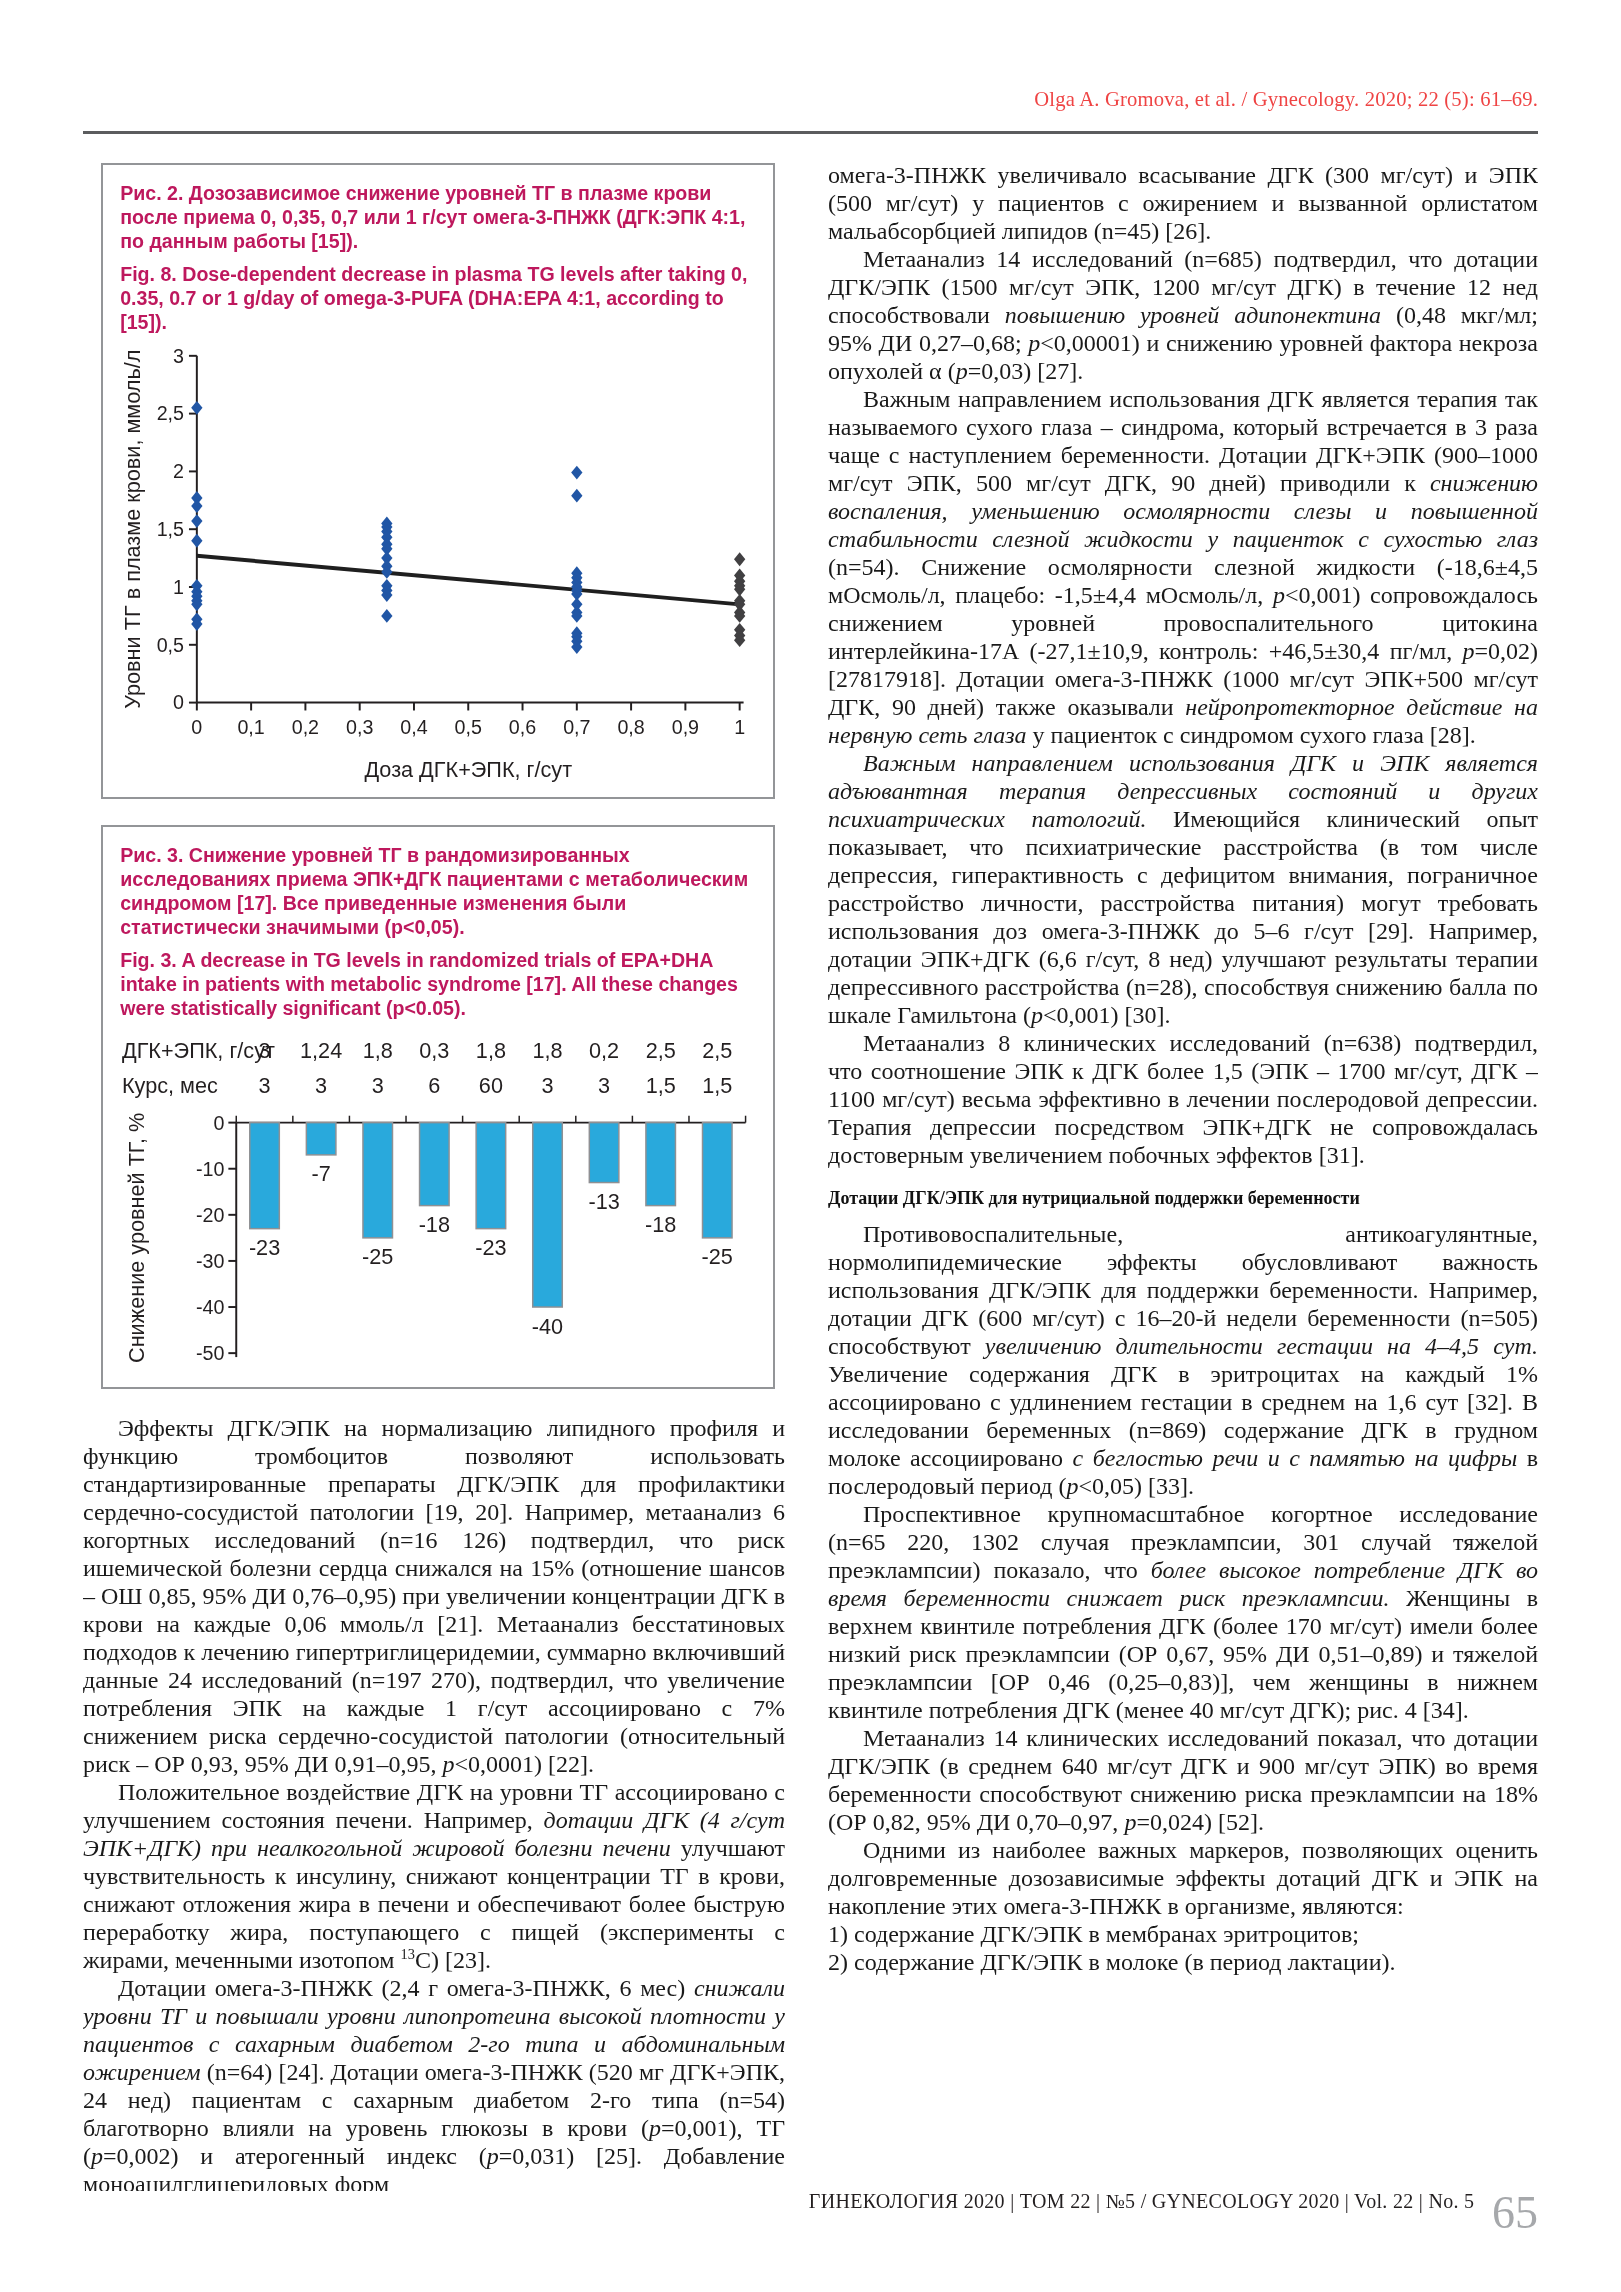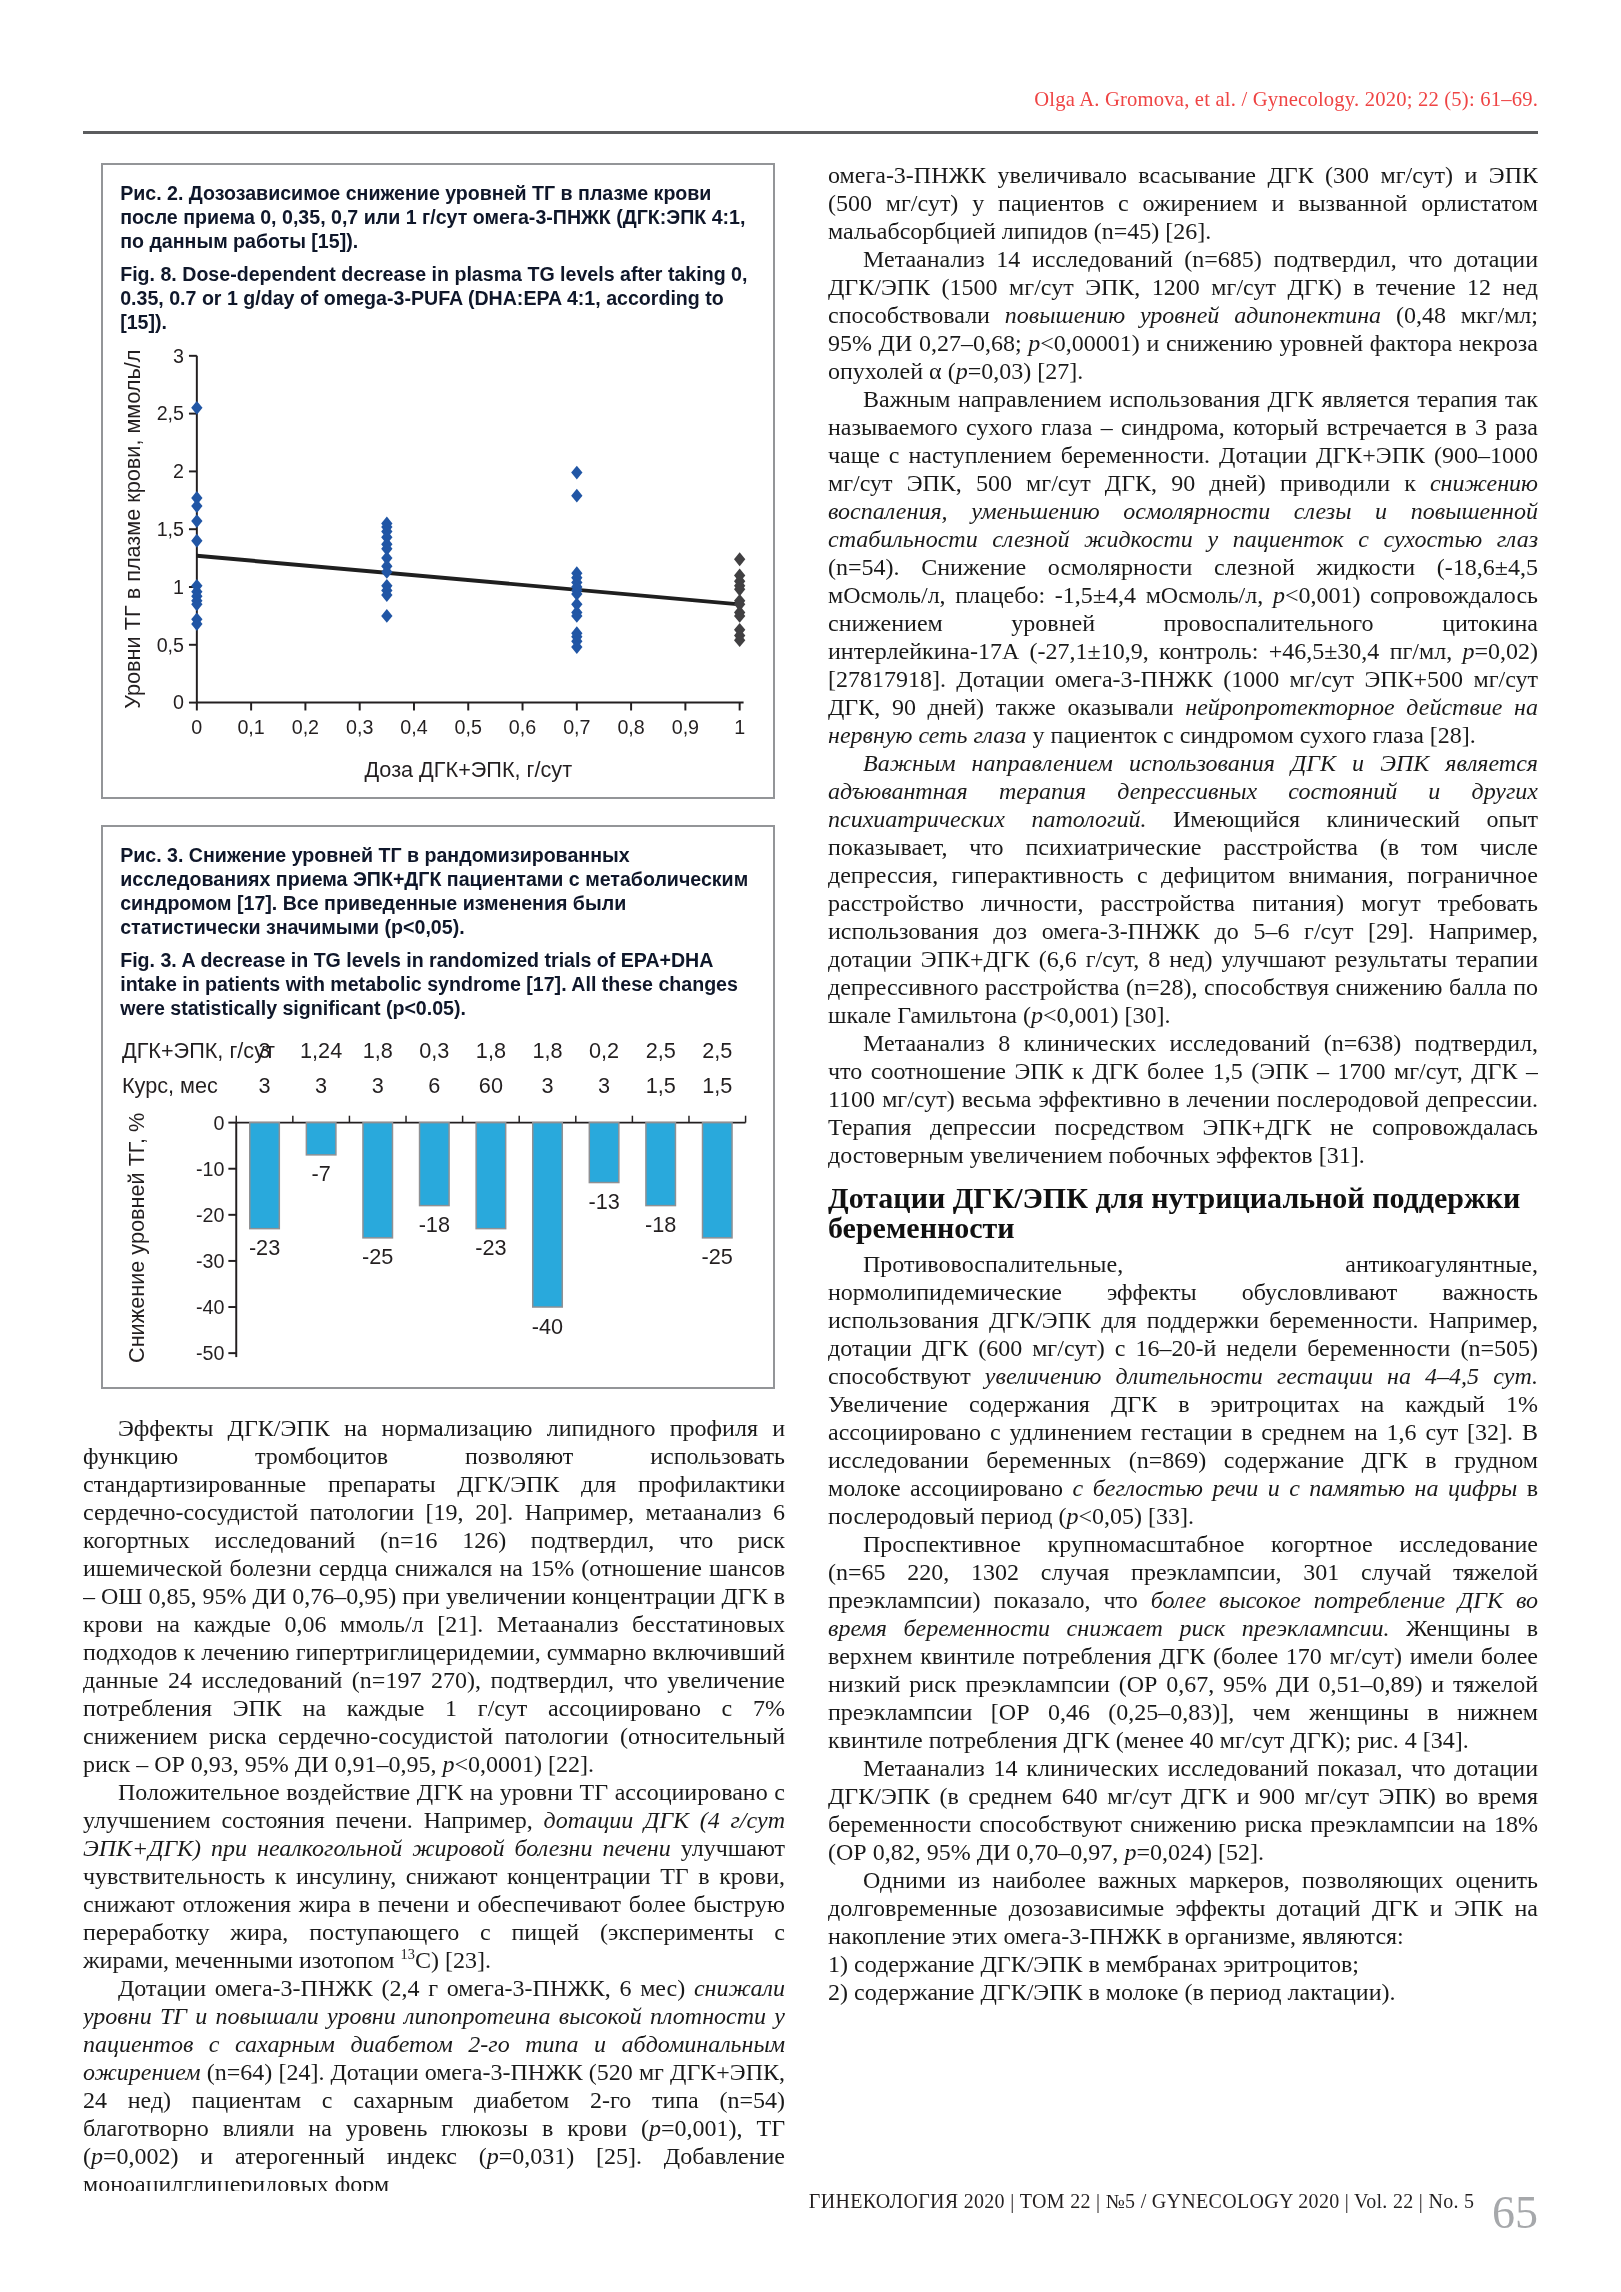--- a/index.html
+++ b/index.html
@@ -6,32 +6,32 @@
   html,body{background:#ffffff}
   body{width:1621px;height:2293px;position:relative;overflow:hidden;
        font-family:"Liberation Serif",serif;color:#1a1a1a}
   .page{position:absolute;inset:0}
   .header-citation{position:absolute;top:88px;right:83px;font-size:20.6px;color:#ef4444;letter-spacing:0.2px}
   .header-rule{position:absolute;top:131px;left:83px;right:83px;height:2.5px;background:#5b5c5e}
   .content{position:absolute;top:161px;left:83px;right:83px;bottom:102px;display:flex;gap:43px;overflow:hidden}
   .col-left{width:702px;flex:none}
   .col-right{flex:1;min-width:0}
   .figure{border:2px solid #939598;background:#fff;padding:15.7px 17.6px 11.8px 17.6px;margin:2px 9.8px 25.5px 17.6px}
-  .fig-caption{font-family:"Liberation Sans",sans-serif;font-weight:bold;font-size:19.6px;line-height:24px;margin-bottom:9.8px;color:#0f172a}
+  .fig-caption{font-family:"Liberation Sans",sans-serif;font-weight:bold;font-size:19.6px;line-height:24px;margin-bottom:9.8px;color:#be185d}
   .fig-caption.en{margin-bottom:3.9px}
   .fig-svg{display:block;width:100%;height:auto;margin-top:7.8px}
   svg text{fill:#231f20}
   svg .tick{font:20px "Liberation Sans",sans-serif}
   svg .hdr{font:22px "Liberation Sans",sans-serif}
   svg .axis-label{font:22px "Liberation Sans",sans-serif}
   .body-text p.body-p{font-size:24px;line-height:28px;text-align:justify}
   .body-p.indent{text-indent:35px}
   .it{font-style:italic}
   sup{font-size:60%;line-height:0}
-  .section-heading{font-weight:bold;font-size:30px;line-height:30px;margin:13.7px 0 7.8px;text-align:left;color:#111}
+  .section-heading{font-weight:bold;font-size:18px;line-height:30px;margin:13.7px 0 7.8px;text-align:left;color:#111}
   .footer{position:absolute;top:2190px;right:83px;display:flex;align-items:flex-start;gap:17.6px}
   .footer-line{font-size:20px;letter-spacing:0.3px;color:#231f20}
   .page-number{font-size:46px;color:#a6a8ab;line-height:1;font-family:"Liberation Serif",serif}
 </style>
 </head>
 <body>
 
 <div class="page">
 
   <div class="header-citation">Olga A. Gromova, et al. / Gynecology. 2020; 22 (5): 61–69.</div>

